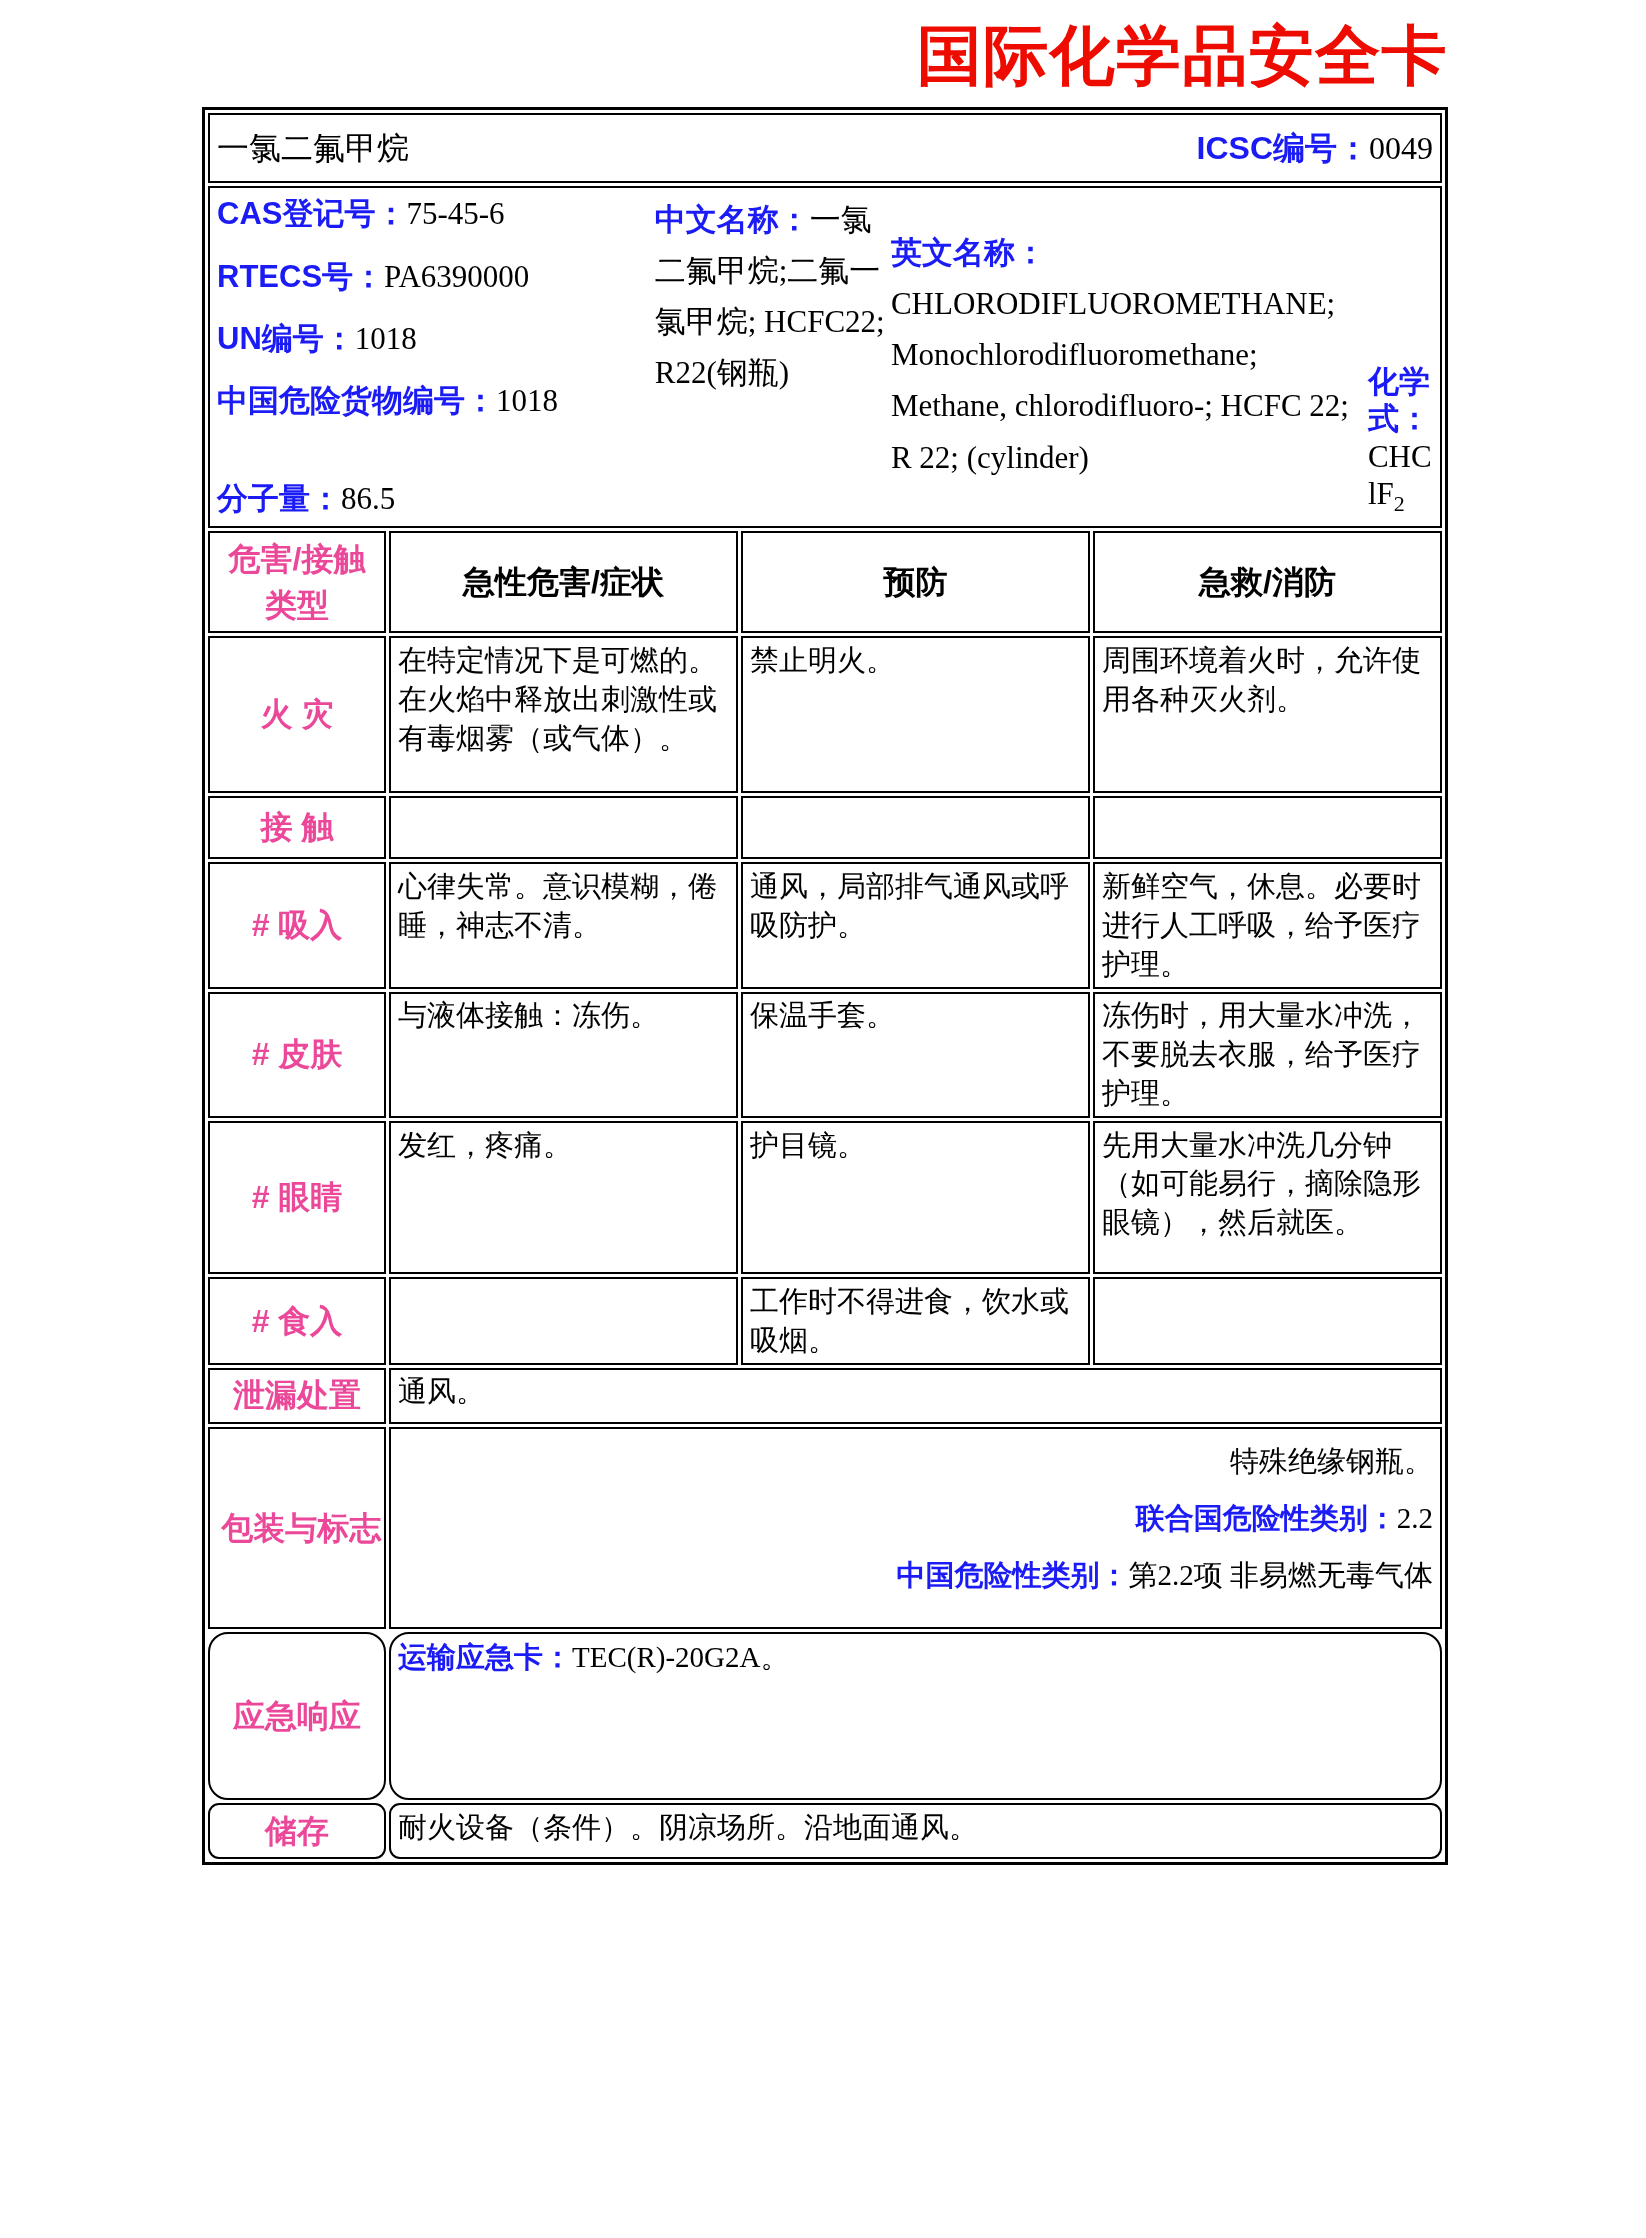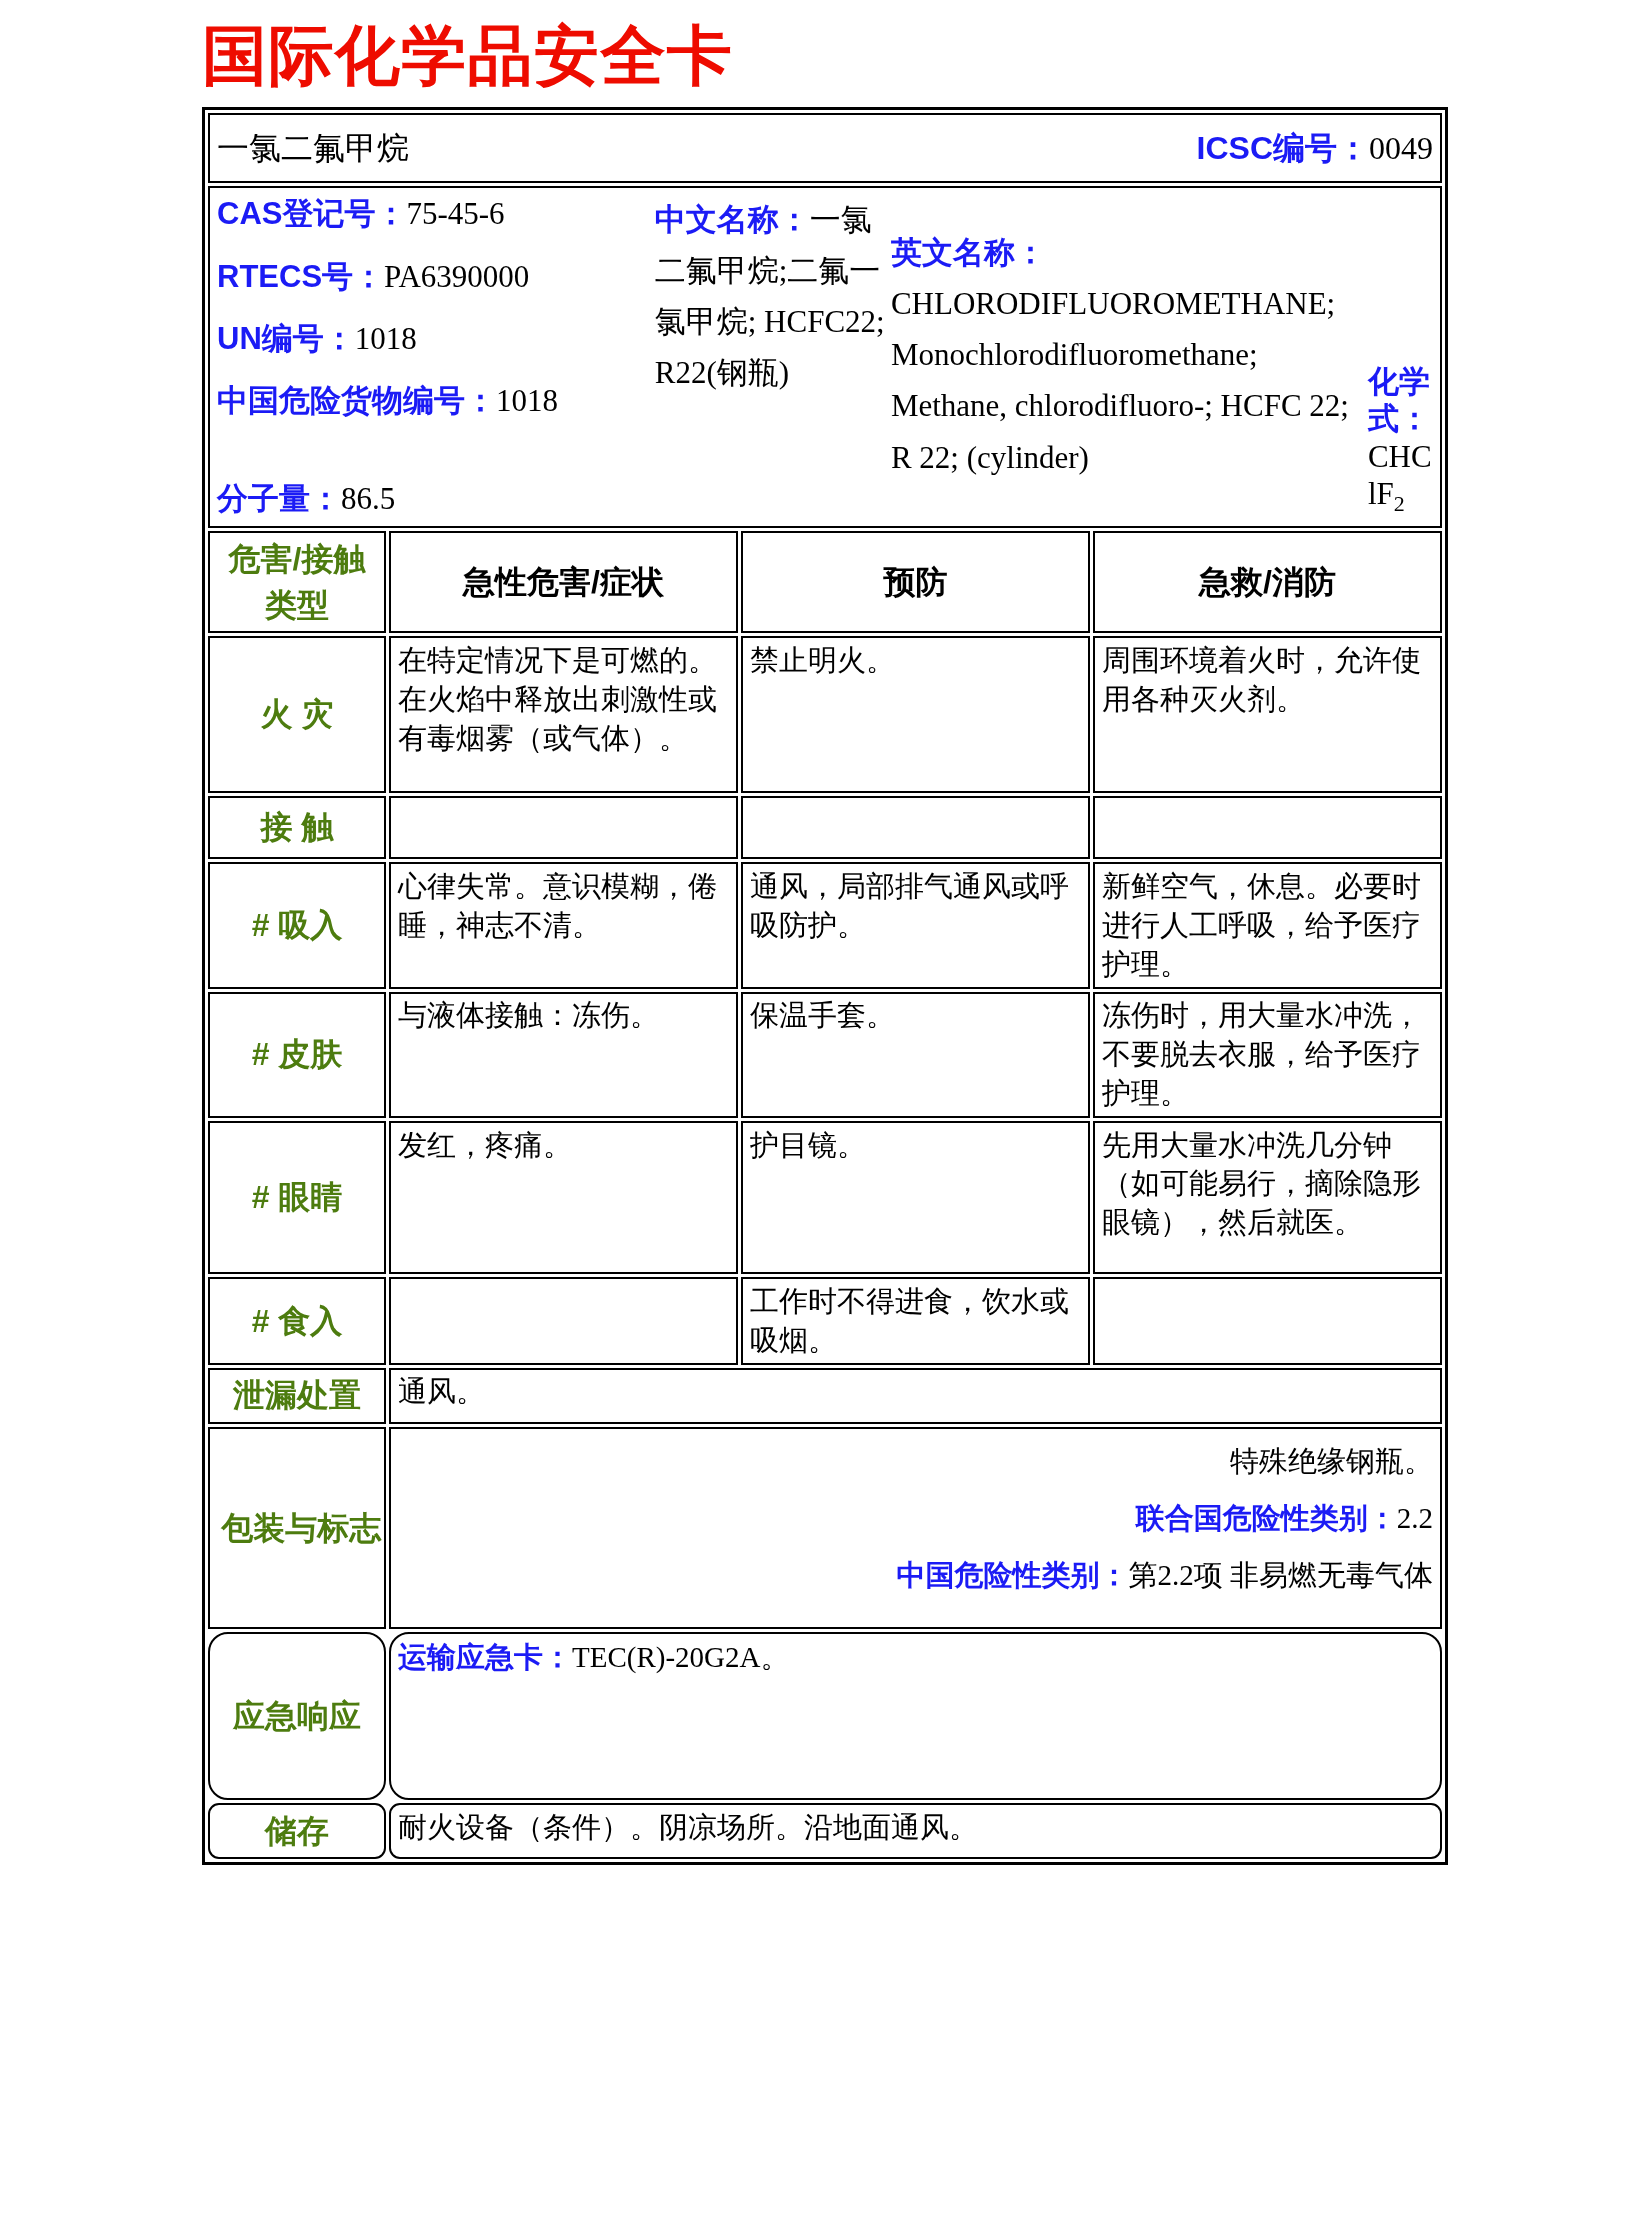--- a/index.html
+++ b/index.html
@@ -9,21 +9,21 @@
     font-family: "Liberation Serif", "DejaVu Serif", serif;
     color: #000000;
     overflow: hidden;
   }
   .content {
     position: absolute;
     left: 202px; top: 19.4px;
     width: 1246px;
   }
   .page-title {
-    text-align: left;
+    text-align: right;
     font-size: 65px;
     line-height: 1.15;
     font-weight: bold;
     color: #ee0c00;
     letter-spacing: 1.4px;
     margin: 0 0 12.5px 0;
     font-family: "Liberation Serif", "DejaVu Serif", serif;
   }
   table.card {
     width: 1246px;
@@ -48,21 +48,21 @@
     color: #1b1bf5;
     font-weight: bold;
     font-family: "Liberation Sans", "DejaVu Sans", sans-serif;
   }
   
   td.c-label {
     vertical-align: middle;
     text-align: center;
     font-size: 32px;
     line-height: 1.45;
-    color: #4d7c0f;
+    color: #ec4899;
     font-weight: bold;
     font-family: "Liberation Sans", "DejaVu Sans", sans-serif;
     padding: 2.8px 2.8px;
   }
   td.hdr {
     vertical-align: middle;
     text-align: center;
     font-size: 32px;
     color: #000000;
     font-weight: bold;

